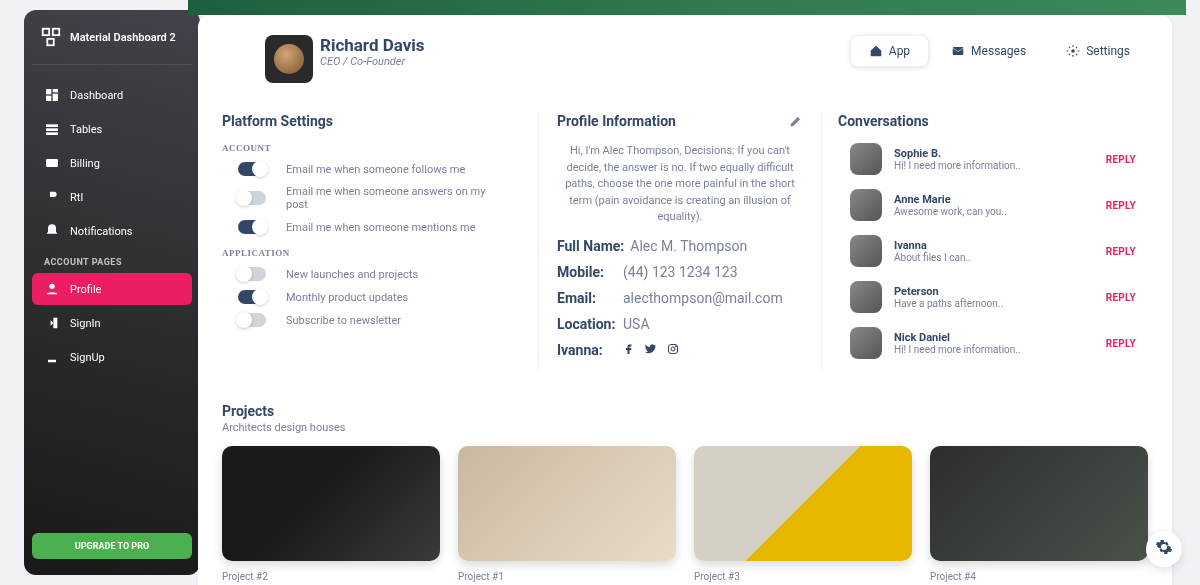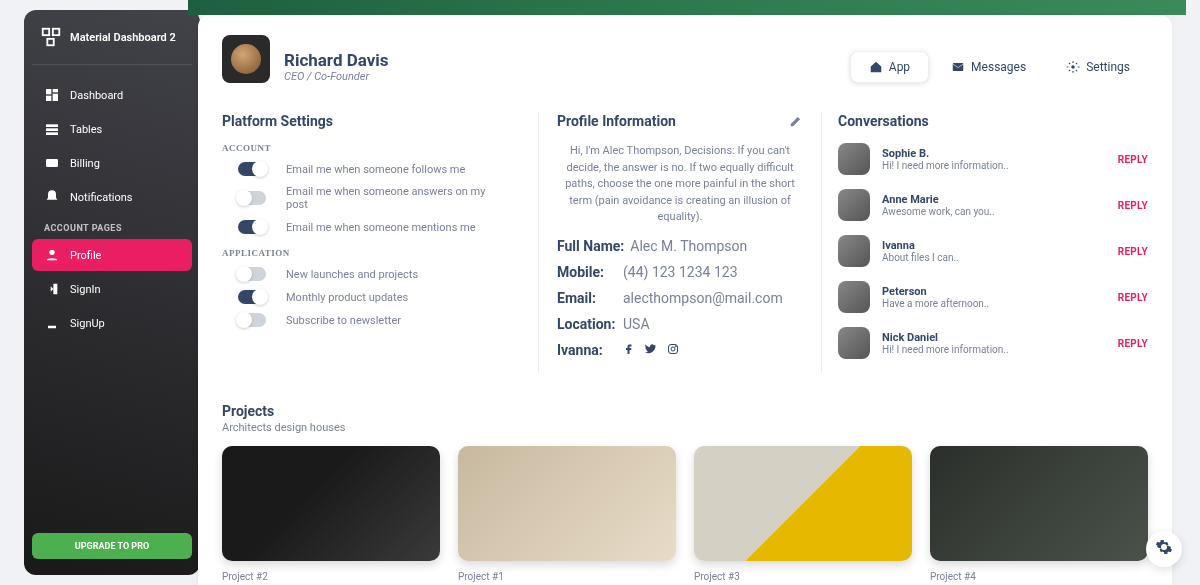--- a/index.html
+++ b/index.html
@@ -17,21 +17,21 @@
 .nav-item .icon { width:16px; height:16px; display:flex; align-items:center; justify-content:center; }
 .upgrade-btn { background:#4caf50; color:#fff; border:none; border-radius:6px; padding:8px 6px; font-size:9px; font-weight:700; cursor:pointer; margin-top:auto; }
 
 
 .hero { position:absolute; left:188px; right:14px; top:0; height:15px; background:linear-gradient(90deg,#1e5f3f,#2d7a4f,#3a8a5a); border-radius:0 0 0 0; }
 
 
 .main-card { position:absolute; left:198px; right:28px; top:15px; background:#fff; border-radius:12px; padding:20px 24px 24px; box-shadow:0 2px 6px rgba(0,0,0,0.05); overflow:hidden; }
 
 
-.profile-header { display:flex; align-items:flex-end; gap:14px; margin-bottom:30px; }
+.profile-header { display:flex; align-items:flex-start; gap:7px; margin-bottom:30px;margin-left:43px; }
 .avatar { width:48px; height:48px; border-radius:8px; background:#2a2a2a; display:flex; align-items:center; justify-content:center;}
 .avatar-inner { width:30px; height:30px; border-radius:50%; background:radial-gradient(circle at 40% 35%, #d4a574, #7a5230);}
 .profile-name { color:#344767; font-weight:700; font-size:17px; }
 .profile-role { color:#7b809a; font-size:11px; font-style:italic; }
 .tabs { margin-left:auto; display:flex; gap:4px; }
 .tab { display:flex; align-items:center; gap:6px; padding:8px 18px; border-radius:8px; font-size:12px; color:#344767; cursor:pointer; }
 .tab.active { background:#fff; box-shadow:0 1px 5px rgba(0,0,0,0.12); border:1px solid #eee;}
 .tab .icon { width:14px; height:14px; }
 
 
@@ -53,21 +53,21 @@
 .profile-info { position:relative; border-left:1px solid #eee; border-right:1px solid #eee; padding:0 18px;}
 .edit-icon { position:absolute; right:18px; top:0; color:#7b809a; cursor:pointer; }
 .bio { color:#7b809a; font-size:11px; line-height:1.5; margin-top:14px; margin-bottom:12px;text-align:center; }
 .info-row { display:flex; gap:6px; margin:10px 0; font-size:14px; }
 .info-key { color:#344767; font-weight:700; min-width:60px;}
 .info-val { color:#7b809a; }
 .social-row { display:flex; gap:10px; align-items:center; }
 .social-icon { color:#344767; cursor:pointer; }
 
 
-.conv-item { display:flex; align-items:center; gap:12px; margin:14px 0; }
+.conv-item { display:flex; align-items:center; gap:12px; margin:14px 12px; }
 .conv-avatar { width:32px; height:32px; border-radius:8px; background:linear-gradient(135deg,#888,#555); flex-shrink:0;}
 .conv-body { flex:1; }
 .conv-name { color:#344767; font-size:11px; font-weight:700; }
 .conv-msg { color:#7b809a; font-size:10px; }
 .reply-btn { color:#e91e63; font-size:10px; font-weight:700; cursor:pointer; letter-spacing:0.3px;}
 
 
 .projects-title { color:#344767; font-weight:700; font-size:14px; }
 .projects-sub { color:#7b809a; font-size:11px; margin:2px 0 12px; }
 .projects-grid { display:grid; grid-template-columns:repeat(4,1fr); gap:18px; }
@@ -119,20 +119,28 @@
         </span>
       <span>Tables</span>
     </div>
     <div class="nav-item">
       <span class="icon">
           <svg viewBox="0 0 24 24" width="16" height="16" fill="#fff">
             <rect x="3" y="6" width="18" height="12" rx="2"></rect>
           </svg>
         </span>
       <span>Billing</span>
+    </div>
+    <div class="nav-item">
+      <span class="icon">
+          <svg viewBox="0 0 24 24" width="16" height="16" fill="#fff">
+            <path d="M9 4v16M15 4v16M9 4h6a4 4 0 010 8H9"></path>
+          </svg>
+        </span>
+      <span>Rtl</span>
     </div>
     <div class="nav-item">
       <span class="icon">
           <svg viewBox="0 0 24 24" width="16" height="16" fill="#fff">
             <path d="M12 2a6 6 0 016 6v5l2 3H4l2-3V8a6 6 0 016-6z"></path>
           </svg>
         </span>
       <span>Notifications</span>
     </div>
     <div class="nav-section-label">ACCOUNT PAGES</div>
@@ -298,21 +306,21 @@
         <div class="conv-body">
           <div class="conv-name">Ivanna</div>
           <div class="conv-msg">About files I can..</div>
         </div>
         <span class="reply-btn">REPLY</span>
       </div>
       <div class="conv-item">
         <div class="conv-avatar"></div>
         <div class="conv-body">
           <div class="conv-name">Peterson</div>
-          <div class="conv-msg">Have a more afternoon..</div>
+          <div class="conv-msg">Have a paths afternoon..</div>
         </div>
         <span class="reply-btn">REPLY</span>
       </div>
       <div class="conv-item">
         <div class="conv-avatar"></div>
         <div class="conv-body">
           <div class="conv-name">Nick Daniel</div>
           <div class="conv-msg">Hi! I need more information..</div>
         </div>
         <span class="reply-btn">REPLY</span>

